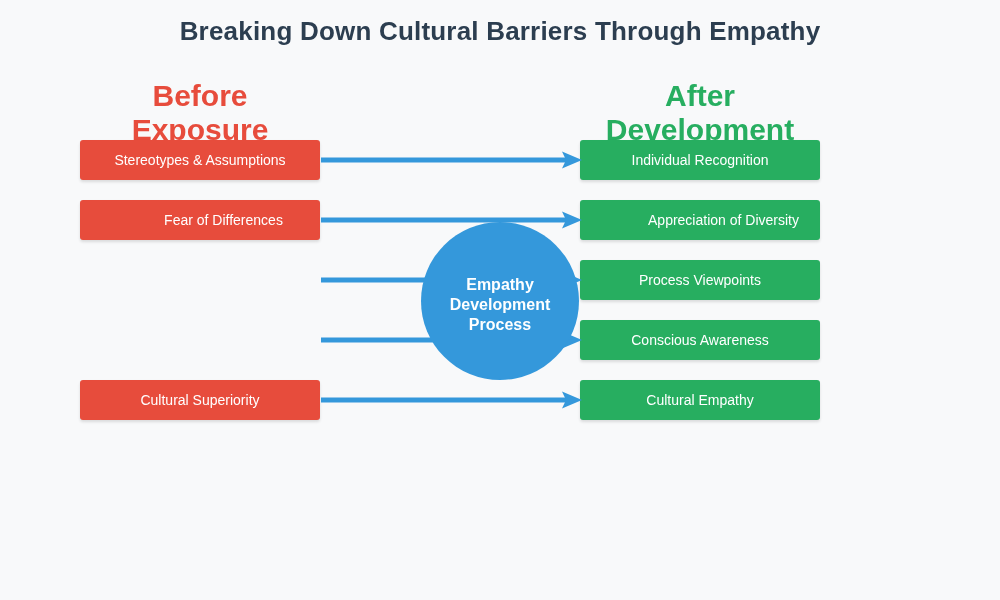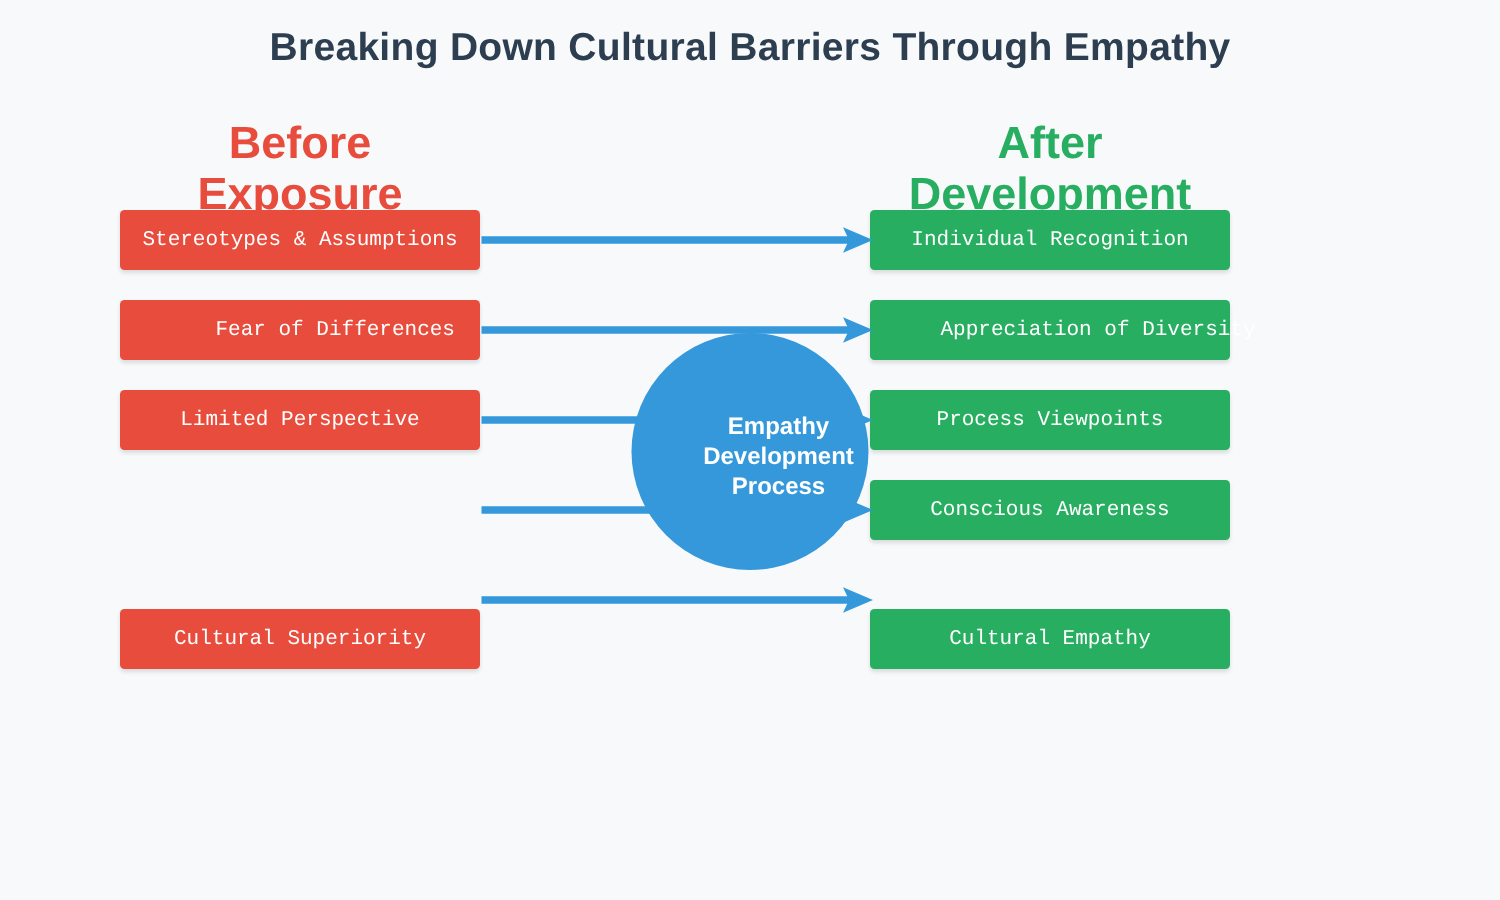--- a/index.html
+++ b/index.html
@@ -45,42 +45,41 @@
   .box{
     position:absolute;
     width:240px;height:40px;
     line-height:40px;
     text-align:center;
     color:var(--box-text);
     font-size:14px;
     border-radius:3px;
     box-shadow:0 2px 3px rgba(0,0,0,0.12);
     white-space:nowrap;
-    font-family:Liberation Mono, monospace;
   }
   .box.before{left:80px;background:var(--before);}
   .box.after{left:580px;background:var(--after);}
-  .r0{top:140px;} .r1{top:200px;padding-left:47px;} .r2{top:260px;} .r3{top:320px;} .r4{top:380px;margin-top:26px;}
+  .r0{top:140px;} .r1{top:200px;padding-left:47px;} .r2{top:260px;} .r3{top:320px;} .r4{top:380px;}
   svg.arrows{
     position:absolute;
     left:0;top:0;
     width:1000px;height:600px;
     pointer-events:none;
   }
   .arrow-line{stroke:var(--arrow);stroke-width:5;}
   .arrow-head{fill:var(--arrow);}
   .process-circle{
     position:absolute;
     left:421px;top:222px;
     width:158px;height:158px;
     border-radius:50%;
     background:var(--circle);
     display:flex;
     align-items:center;
-    justify-content:flex-end;
+    justify-content:center;
   }
   .process-label{
     width:120px;
     padding-top:8px;
     text-align:center;
     color:#ffffff;
     font-size:16px;
     font-weight:bold;
     line-height:20px;
   }
@@ -90,21 +89,20 @@
 
 <div class="canvas">
 
   <div class="diagram-title">Breaking Down Cultural Barriers Through Empathy</div>
 
   <div class="col-heading before">Before Exposure</div>
   <div class="col-heading after">After Development</div>
 
   <div class="box before r0">Stereotypes &amp; Assumptions</div>
   <div class="box before r1">Fear of Differences</div>
-  <div class="box before r2">Limited Perspective</div>
   <div class="box before r4">Cultural Superiority</div>
 
   <div class="box after r0">Individual Recognition</div>
   <div class="box after r1">Appreciation of Diversity</div>
   <div class="box after r2">Process Viewpoints</div>
   <div class="box after r3">Conscious Awareness</div>
   <div class="box after r4">Cultural Empathy</div>
 
   <svg class="arrows" viewBox="0 0 1000 600">
     <g>

